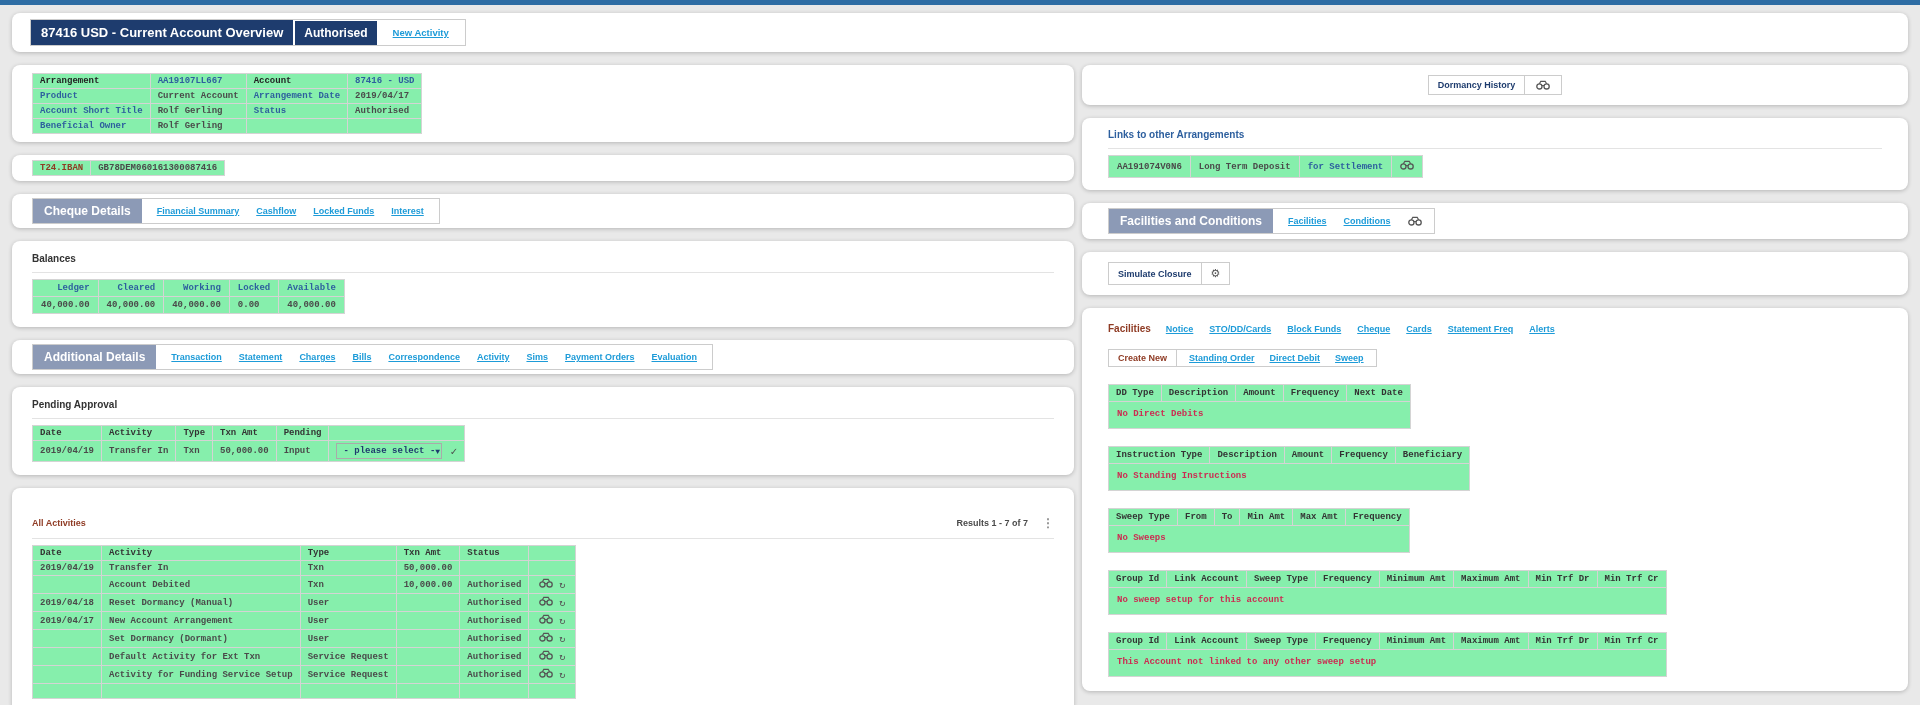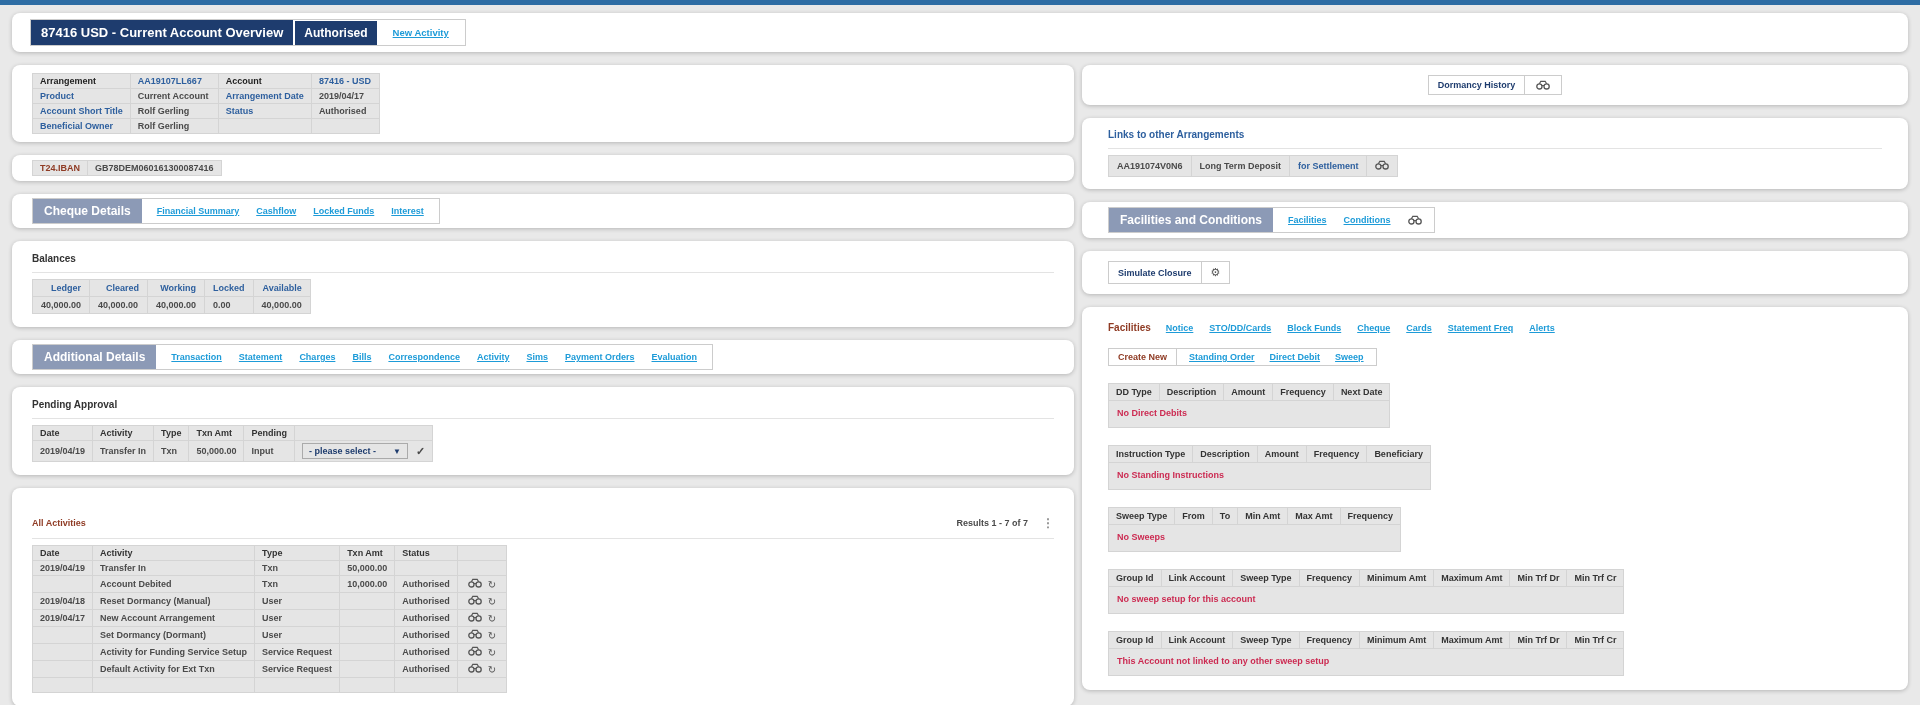--- a/index.html
+++ b/index.html
@@ -28,21 +28,21 @@
   .title-box { background:#1e3c6e; color:#fff; font-size:13px; padding:5px 10px; white-space:nowrap; }
   .status-badge { background:#1e3c6e; color:#fff; font-size:12px; padding:5px 9px; margin-left:2px; white-space:nowrap; }
   .header-strip .lnk { margin:0 16px; font-size:9.5px; }
 
   
   .hdr-strip { display:inline-flex; align-items:center; border:1px solid #ccc; background:#fff; }
   .section-hdr { background:#8c9ab6; color:#fff; font-size:12px; padding:5px 11px; white-space:nowrap; }
   .hdr-strip .links { display:inline-flex; gap:17px; margin:0 15px; align-items:center; }
 
   
-  table.grid { border-collapse:collapse; background:#e5e5e5; }
+  table.grid { border-collapse:collapse; background:#86efac;font-family:Liberation Mono, monospace; }
   .grid th, .grid td { border:1px solid #d4d4d4; padding:2px 7px; font-size:9px; text-align:left; white-space:nowrap; }
   .grid th { color:#333; }
   .num { text-align:right; }
 
   .lbl-strong { color:#222; }
   .lbl-blue { color:#2d5f9e; }
   .val-blue { color:#2d5f9e; }
   .navy { color:#1e3c6e; }
   .maroon { color:#8f3b24; }
 
@@ -314,34 +314,34 @@
                 <td class="c-status">Authorised</td>
                 <td class="c-icons"><span class="icn binoc"><svg width="14" height="10" viewBox="0 0 14 10">
                       <circle cx="3.4" cy="6.4" r="2.6" fill="none" stroke="#555" stroke-width="1.3"></circle>
                       <circle cx="10.6" cy="6.4" r="2.6" fill="none" stroke="#555" stroke-width="1.3"></circle>
                       <path d="M3.4 3.8 L4.8 1.3 H9.2 L10.6 3.8" fill="none" stroke="#555" stroke-width="1.2"></path>
                       <path d="M5.9 5.6 h2.2" stroke="#555" stroke-width="1.1"></path>
                     </svg></span><span class="icn refresh">↻</span></td>
               </tr>
               <tr>
                 <td class="c-date"></td>
-                <td class="c-act">Activity for Funding Service Setup</td>
+                <td class="c-act">Default Activity for Ext Txn</td>
                 <td class="c-type">Service Request</td>
                 <td class="c-amt num"></td>
                 <td class="c-status">Authorised</td>
                 <td class="c-icons"><span class="icn binoc"><svg width="14" height="10" viewBox="0 0 14 10">
                       <circle cx="3.4" cy="6.4" r="2.6" fill="none" stroke="#555" stroke-width="1.3"></circle>
                       <circle cx="10.6" cy="6.4" r="2.6" fill="none" stroke="#555" stroke-width="1.3"></circle>
                       <path d="M3.4 3.8 L4.8 1.3 H9.2 L10.6 3.8" fill="none" stroke="#555" stroke-width="1.2"></path>
                       <path d="M5.9 5.6 h2.2" stroke="#555" stroke-width="1.1"></path>
                     </svg></span><span class="icn refresh">↻</span></td>
               </tr>
               <tr>
                 <td class="c-date"></td>
-                <td class="c-act">Default Activity for Ext Txn</td>
+                <td class="c-act">Activity for Funding Service Setup</td>
                 <td class="c-type">Service Request</td>
                 <td class="c-amt num"></td>
                 <td class="c-status">Authorised</td>
                 <td class="c-icons"><span class="icn binoc"><svg width="14" height="10" viewBox="0 0 14 10">
                       <circle cx="3.4" cy="6.4" r="2.6" fill="none" stroke="#555" stroke-width="1.3"></circle>
                       <circle cx="10.6" cy="6.4" r="2.6" fill="none" stroke="#555" stroke-width="1.3"></circle>
                       <path d="M3.4 3.8 L4.8 1.3 H9.2 L10.6 3.8" fill="none" stroke="#555" stroke-width="1.2"></path>
                       <path d="M5.9 5.6 h2.2" stroke="#555" stroke-width="1.1"></path>
                     </svg></span><span class="icn refresh">↻</span></td>
               </tr>

